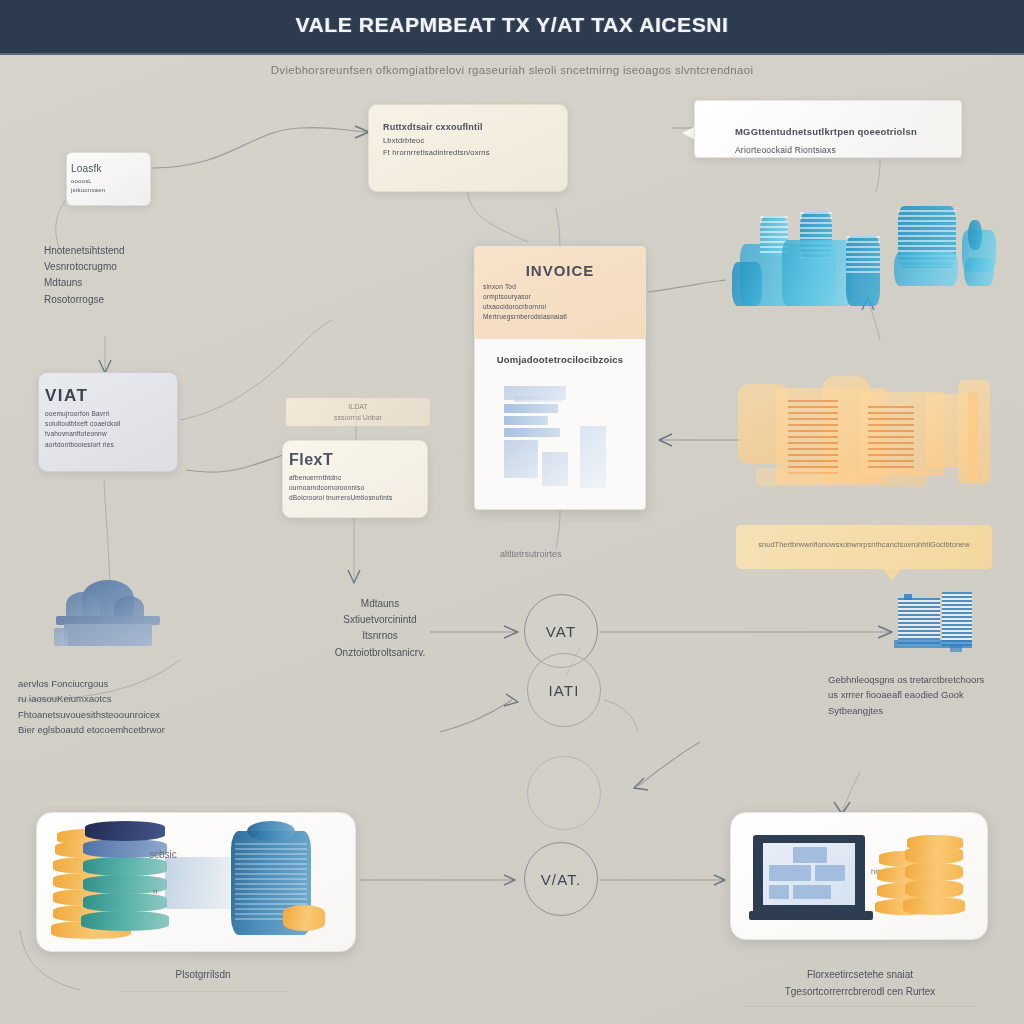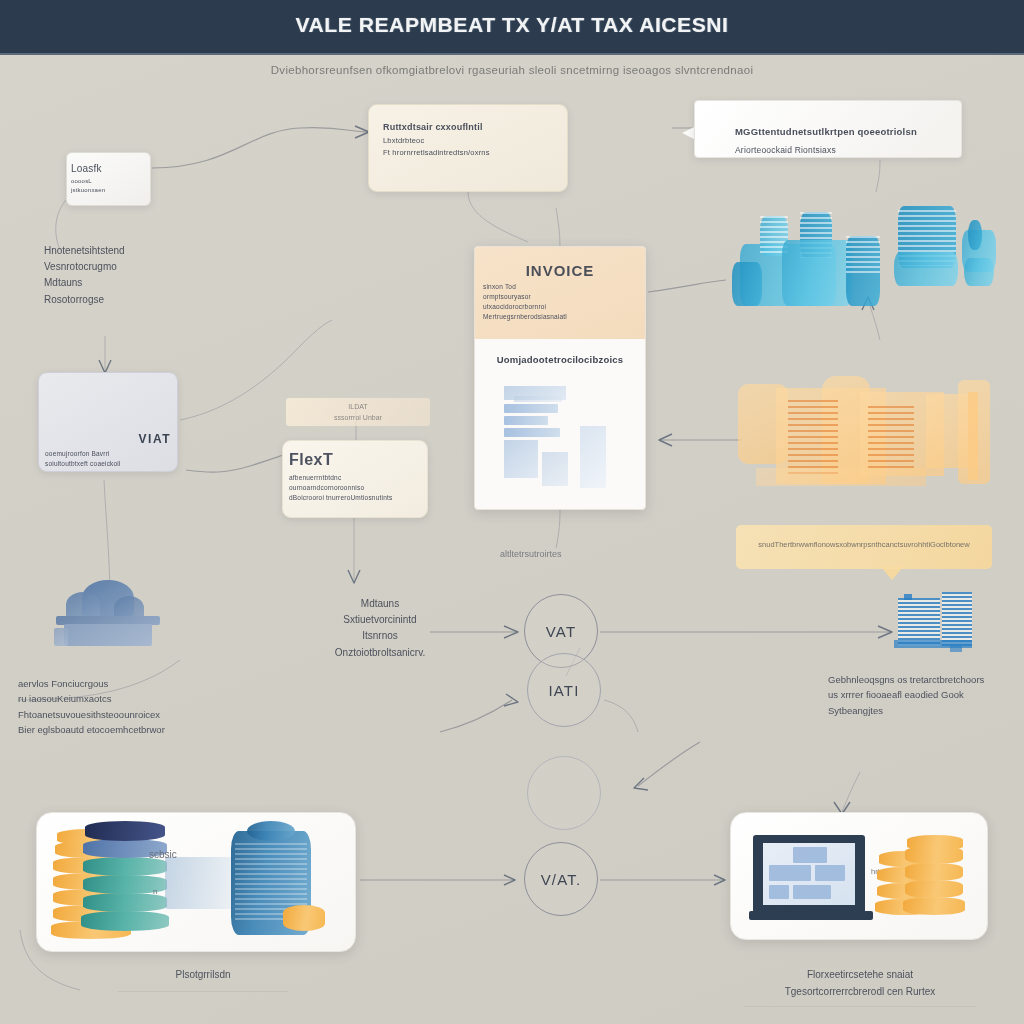--- a/index.html
+++ b/index.html
@@ -111,21 +111,21 @@
     border-right: 14px solid #fafaf8;
   }
 
   
   #vat-card-left {
     left: 38px; top: 372px; width: 140px; height: 100px;
     background: linear-gradient(150deg,#e9eaee,#dcdee4);
     border: 1px solid #cdd0d8;
     padding: 10px 6px 0;
   }
-  #vat-card-left .vt { font-size: 12px; font-weight: bold; color: #3b4352; letter-spacing: 1.5px; filter: blur(0.35px); text-align:right;margin-top:47px;}
+  #vat-card-left .vt { font-size: 17px; font-weight: bold; color: #3b4352; letter-spacing: 1.5px; filter: blur(0.35px); text-align:left;}
   #vat-card-left .t1,
   #vat-card-left .t2,
   #vat-card-left .t3,
   #vat-card-left .t4 { font-size: 6.5px; }
 
   
   #cream-card {
     left: 282px; top: 440px; width: 146px; height: 78px;
     background: linear-gradient(150deg,#faf6ed,#f2ece0);
     border: 1px solid #e9e2d2;

